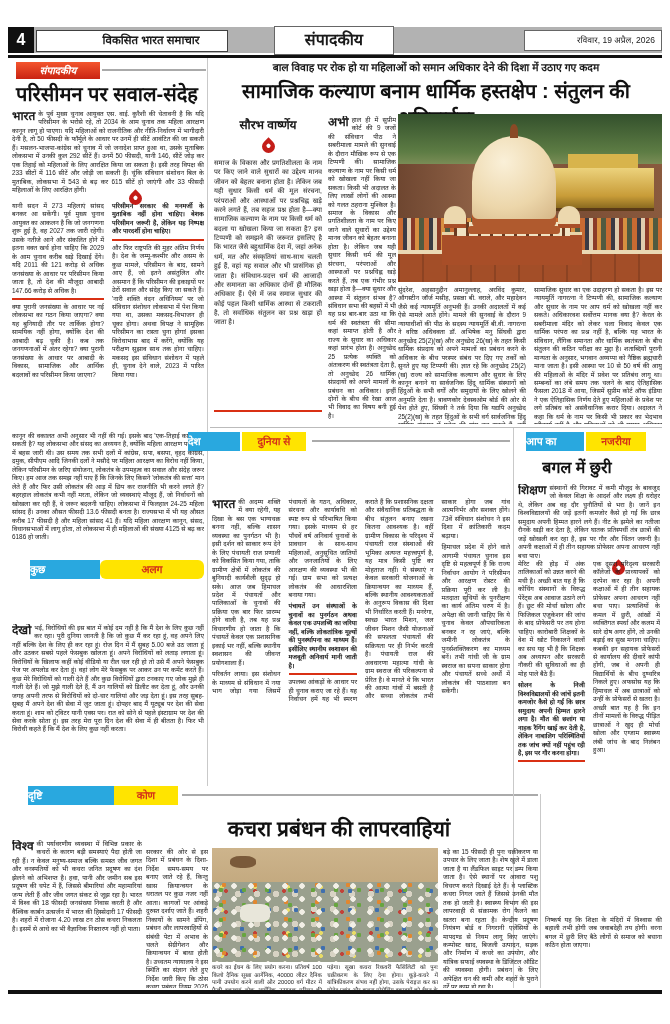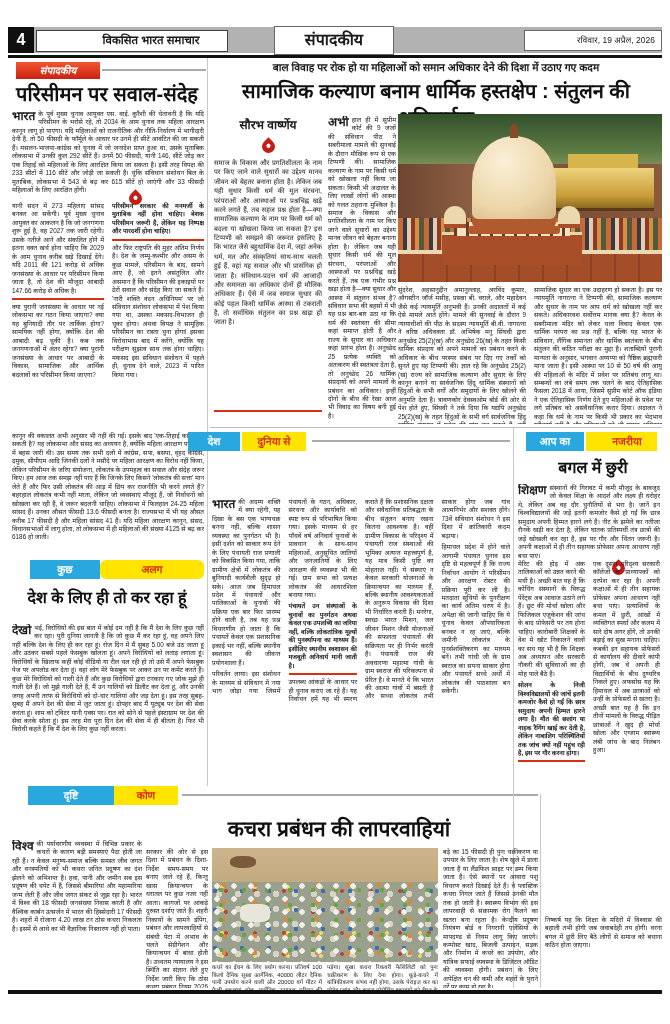--- a/index.html
+++ b/index.html
@@ -19,21 +19,21 @@
   .h-rule{left:8px;top:55px;width:654px;height:3px;background:#111;}
   
   .bodytext{font-size:6.4px;line-height:1.32;text-align:justify;overflow:hidden;color:#1b1b1b;}
   .bodytext p{margin:0 0 3px 0;}
   .lead{font-weight:bold;font-size:12px;float:left;margin:0 3px 0 0;line-height:1;}
   .cols2{column-count:2;column-gap:8px;}
   .cols4{column-count:4;column-gap:8px;}
   .bseg{font-weight:bold;}
   .redrule{border-bottom:2px solid #d93014;padding-bottom:3px;}
   .headline{font-weight:bold;text-align:center;color:#101010;letter-spacing:0;}
-  .tabb{background:#29a8df;color:#fff;font-weight:bold;font-size:10.5px;text-align:center;
+  .tabb{background:#29a8df;color:#fff;font-weight:bold;font-size:10.5px;text-align:left;
         line-height:19px;height:19px;}
   .tabb::after{content:"";position:absolute;right:8px;bottom:-7px;border:7px solid transparent;
         border-top-color:#29a8df;border-right-width:0;}
   .taby{background:#ffe400;color:#d43018;font-weight:bold;font-size:10.5px;text-align:center;
         line-height:19px;height:19px;}
   .tabline{background:#aaa;height:2px;}
   .drop{width:13px;height:13px;background:#c41d18;border-radius:0 50% 50% 50%;transform:rotate(45deg);}
   .drop::after{content:"";position:absolute;left:4px;top:4px;width:3.5px;height:3.5px;background:#fff;border-radius:50%;}
   .vdiv{width:1px;background:#c9c9c9;}
   
@@ -88,22 +88,22 @@
   .sc-chr{left:160px;top:92px;width:22px;height:18px;border-radius:50% 50% 0 0;background:#ecd8ae;border-bottom:4px solid #a84e28;}
   
   .mid-tab1{left:188px;top:432px;width:52px;}
   .mid-tab2{left:242px;top:432px;width:64px;}
   .mid-tabline{left:312px;top:440px;width:198px;}
   .mid-head{left:210px;top:460px;width:300px;font-size:18.5px;}
   .mid-cols{left:212px;top:498px;width:298px;height:312px;}
   .vdiv-b{left:513px;top:428px;height:560px;}
   
   .r-tab1{left:526px;top:432px;width:58px;}
-  .r-tab2{left:586px;top:432px;width:60px;padding-left:11px;}
-  .r-head{left:520px;top:456px;width:146px;font-size:16px;}
+  .r-tab2{left:586px;top:432px;width:60px;}
+  .r-head{left:504px;top:456px;width:146px;font-size:16px;}
   .r-intro{left:518px;top:484px;width:142px;height:74px;}
   .r-cols{left:518px;top:560px;width:142px;height:352px;}
   .drop3{left:612px;top:562px;}
   .r-tail{left:545px;top:916px;width:117px;height:68px;}
   
   .b-head{left:140px;top:814px;width:398px;font-size:21px;}
   .b-cola{left:12px;top:840px;width:130px;height:146px;}
   .b-colb{left:146px;top:848px;width:62px;height:140px;}
   .b-cap1{left:212px;top:964px;width:110px;height:26px;font-size:5.8px;line-height:1.3;text-align:justify;overflow:hidden;}
   .b-cap2{left:327px;top:964px;width:111px;height:26px;font-size:5.8px;line-height:1.3;text-align:justify;overflow:hidden;}
@@ -148,21 +148,20 @@
   <div class="abs bodytext cols2 lt-cols">
     <p class="redrule">यानी सदन में 273 महिलाएं सांसद बनकर आ सकेंगी। पूर्व मुख्य चुनाव आयुक्त का आकलन है कि जो जनगणना शुरू हुई है, वह 2027 तक जारी रहेगी। उसके नतीजे आने और संकलित होने में इतना वक्त खर्च होना चाहिए कि 2029 के आम चुनाव करीब खड़े दिखाई देंगे। यदि 2011 की 121 करोड़ से अधिक जनसंख्या के आधार पर परिसीमन किया जाता है, तो देश की मौजूदा आबादी 147.66 करोड़ से अधिक है।</p>
     <p>क्या पुरानी जनसंख्या के आधार पर नई लोकसभा का गठन किया जाएगा? क्या यह बुनियादी तौर पर तार्किक होगा? सामयिक नहीं होगा, क्योंकि देश की आबादी बढ़ चुकी है। कब तक जनगणनाओं में अंतर रहेगा? क्या पुरानी जनसंख्या के आधार पर आबादी के विकास, सामाजिक और आर्थिक बदलावों का परिसीमन किया जाएगा?</p>
     <p class="bseg redrule">परिसीमन सरकार की मनमर्जी के मुताबिक नहीं होना चाहिए। बेशक परिसीमन जरूरी है, लेकिन यह निष्पक्ष और पारदर्शी होना चाहिए।</p>
     <p>और फिर राष्ट्रपति की मुहर अंतिम निर्णय है। देश के जम्मू-कश्मीर और असम के कुछ मामले, परिसीमन के बाद, सामने आए हैं, जो इतने असंतुलित और असमान हैं कि परिसीमन की इकाइयों पर ढेरों सवाल और संदेह किए जा सकते हैं। 'नारी शक्ति वंदन अधिनियम' पर जो संविधान संशोधन लोकसभा में पेश किया गया था, उसका मकसद-विभाजन ही चूका होगा। अथवा विपक्ष ने सामूहिक परिसीमन का रास्ता चुना होगा! इसका विरोधाभास बाद में करेंगे, क्योंकि यह परीक्षण सुझाव साथ तक होना चाहिए। मकसद इस संविधान संशोधन में पहले ही, चुनाव देने वाले, 2023 में पारित किया गया।</p>
   </div>
   <div class="abs bodytext lt-outro">कानून की वकालत अभी अनुसार भी नहीं की गई। इसके बाद 'एक-तिहाई कानून' हो सकती है? यह लोकसभा और संसद का अध्ययन है, क्योंकि महिला आरक्षण पर संसद में बहस जारी थी। उस समय तक सभी दलों में कांग्रेस, सपा, बसपा, वृहद कांग्रेस, द्रमुक, सीपीएम आदि जिनकी दलों ने मसौदे पर महिला आरक्षण का विरोध नहीं किया, लेकिन परिसीमन के जरिए संयोजना, लोकतंत्र के उपमहत्व का सवाल और संदेह जरूर किए। हम आज तक समझ नहीं पाए हैं कि जिनके लिए किसने 'लोकतंत्र की सत्ता' मान लेते हैं और फिर उसी लोकतंत्र की आड़ में छिप कर राजनीति भी करने लगते हैं? बहरहाल लोकतंत्र कभी नहीं मरता, लेकिन जो व्यवस्थाएं मौजूद हैं, जो निर्वाचनों को खोखला कर रही हैं, वे जरूर बदलनी चाहिए। लोकसभा में फिलहाल 24-25 महिला सांसद हैं। उनका औसत फीसदी 13.6 फीसदी बनता है। राज्यसभा में भी यह औसत करीब 17 फीसदी है और महिला सांसद 41 हैं। यदि महिला आरक्षण कानून, संसद, विधानसभाओं में लागू होता, तो लोकसभा में ही महिलाओं की संख्या 4125 से बढ़ कर 6186 हो जाती।</div>
 
   <div class="abs tabb lm-tab1">कुछ</div>
   <div class="abs taby lm-tab2">अलग</div>
-  <div class="abs headline lm-headline">देश के लिए ही तो कर रहा हूं</div>
   <div class="abs bodytext lm-body">
     <span class="lead">देखो</span><span>भई, विरोधियों की इस बात में कोई दम नहीं है कि मैं देश के लिए कुछ नहीं कर रहा। पूरी दुनिया जानती है कि जो कुछ मैं कर रहा हूं, वह अपने लिए नहीं बल्कि देश के लिए ही कर रहा हूं। रोज दिन में मैं सुबह 5.00 बजे उठ जाता हूं और उठकर सबसे पहले फेसबुक खोलता हूं। अपने विरोधियों को लताड़ लगाता हूं। विरोधियों के खिलाफ कहीं कोई वीडियो या रील चल रही हो तो उसे मैं अपने फेसबुक पेज पर अपलोड कर देता हूं। वहां लोग मेरे फेसबुक पर आकर उन पर कमेंट करते हैं। कुछ मेरे विरोधियों को गाली देते हैं और कुछ विरोधियों द्वारा टनकाए गए जोक मुझे ही गाली देते हैं। जो मुझे गाली देते हैं, मैं उन गालियों को डिलीट कर देता हूं, और उनकी जगह अपनी तरफ से विरोधियों को दो-चार गालियां और जड़ देता हूं। इस तरह सुबह-सुबह मैं अपने देश की सेवा में जुट जाता हूं। दोपहर बाद मैं यूट्यूब पर देश की सेवा करता हूं। शाम को ट्विटर यानी एक्स पर। रात को सोने से पहले इंस्टाग्राम पर देश की सेवा करके सोता हूं। इस तरह मेरा पूरा दिन देश की सेवा में ही बीतता है। फिर भी विरोधी कहते हैं कि मैं देश के लिए कुछ नहीं करता।</span>
   </div>
 
   <div class="abs tabb bt-tab1">दृष्टि</div>
   <div class="abs taby bt-tab2">कोण</div>
   <div class="abs tabline bt-tabline"></div>
 
   <div class="abs m-strap">बाल विवाह पर रोक हो या महिलाओं को समान अधिकार देने की दिशा में उठाए गए कदम</div>
   <div class="abs headline m-head">सामाजिक कल्याण बनाम धार्मिक हस्तक्षेप : संतुलन की अनिवार्यता</div>

